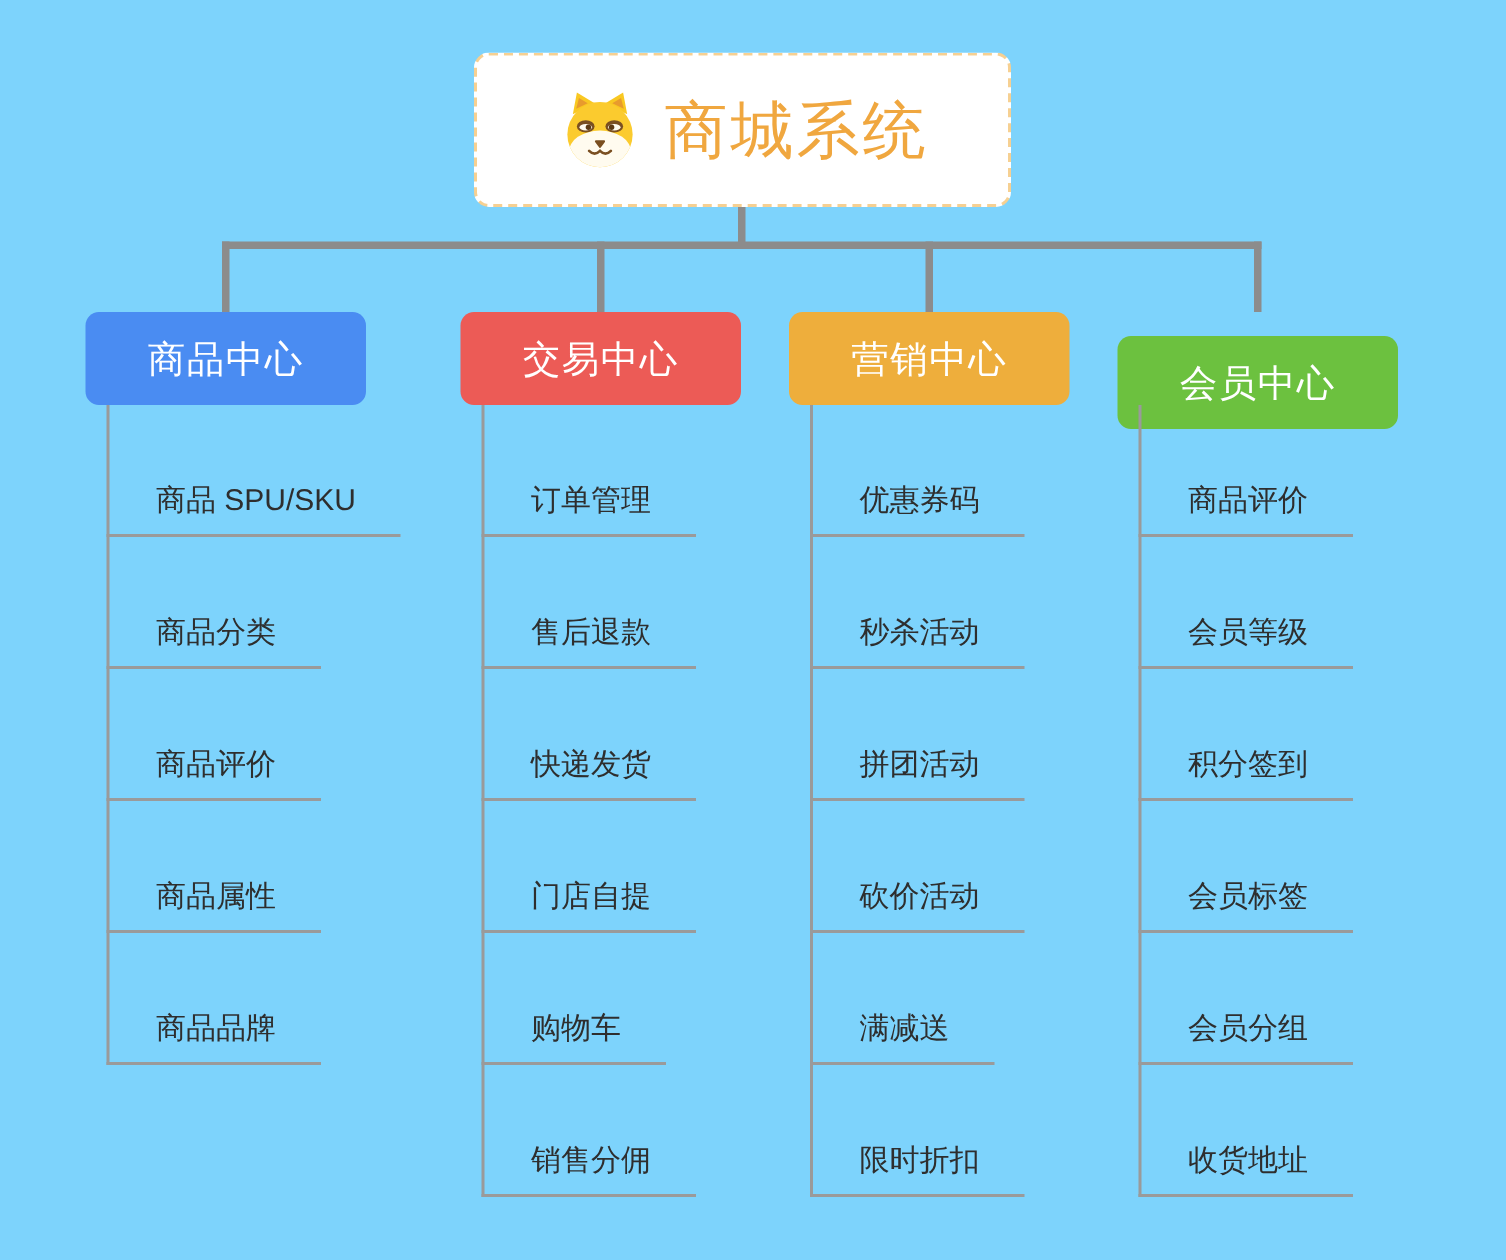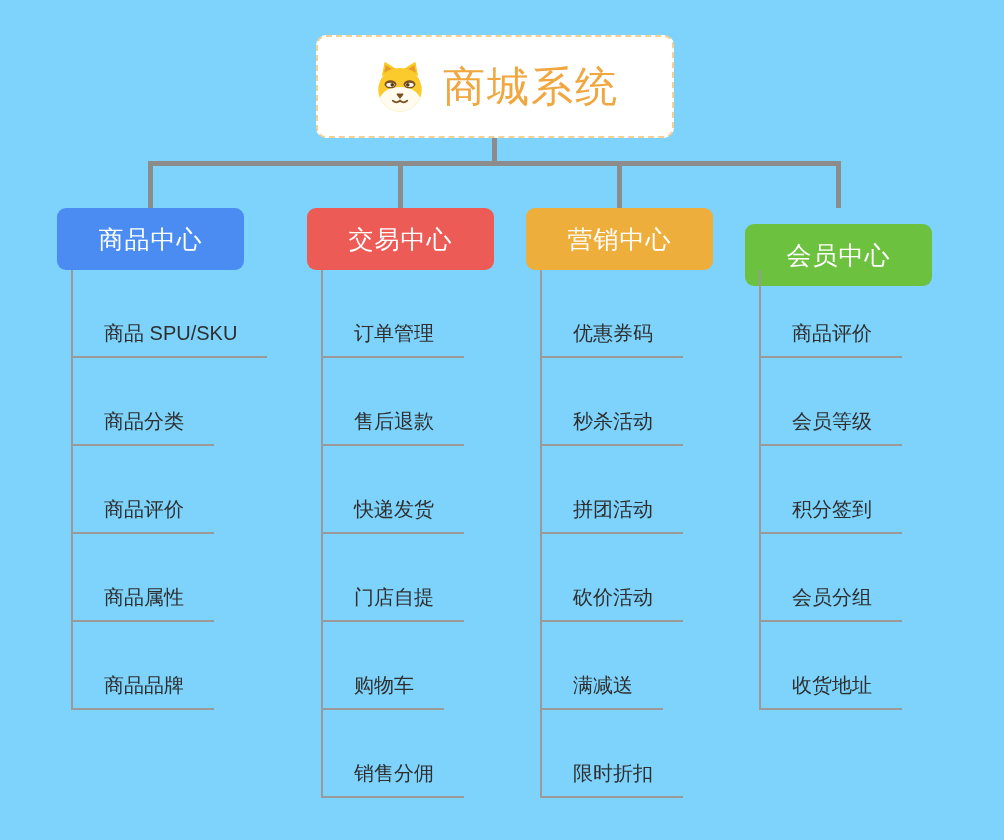--- a/index.html
+++ b/index.html
@@ -175,20 +175,23 @@
         <div class="leaf">
           <span class="leaf-label">商品评价</span>
         </div>
         <div class="leaf">
           <span class="leaf-label">会员等级</span>
         </div>
         <div class="leaf">
           <span class="leaf-label">积分签到</span>
         </div>
         <div class="leaf">
+          <span class="leaf-label">会员标签</span>
+        </div>
+        <div class="leaf">
           <span class="leaf-label">会员分组</span>
         </div>
         <div class="leaf">
           <span class="leaf-label">收货地址</span>
         </div>
       </div>
     </div>
 </div>
 
 </body></html>

